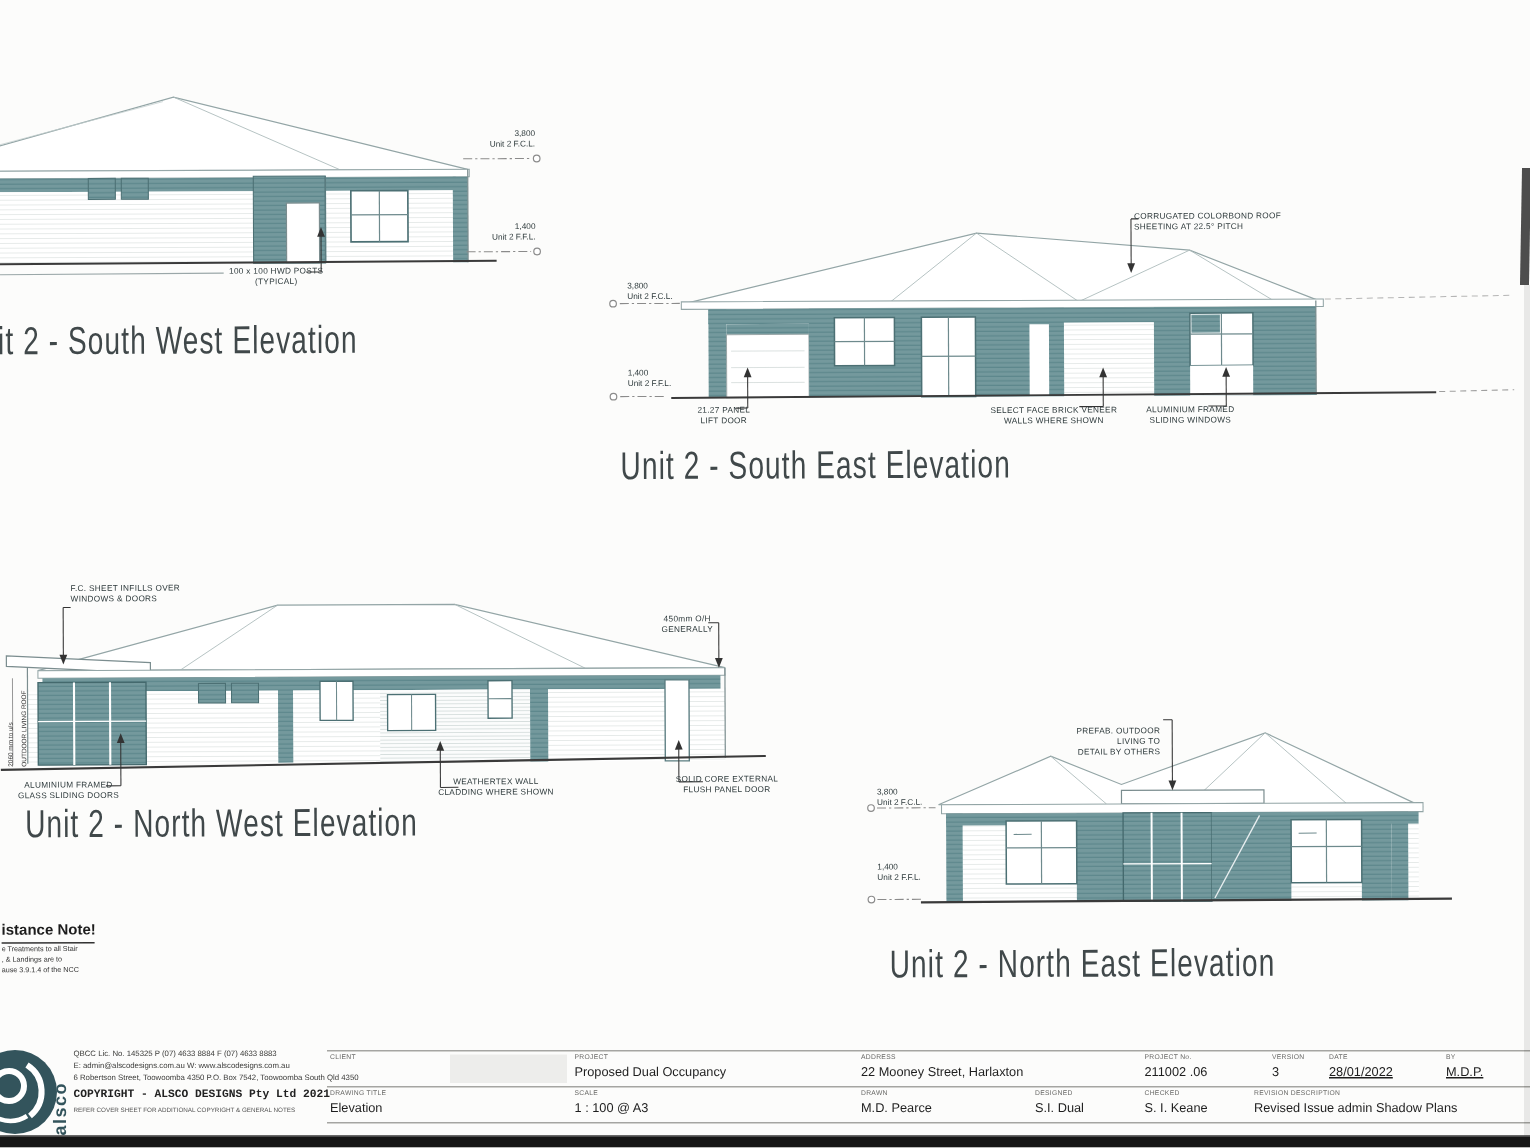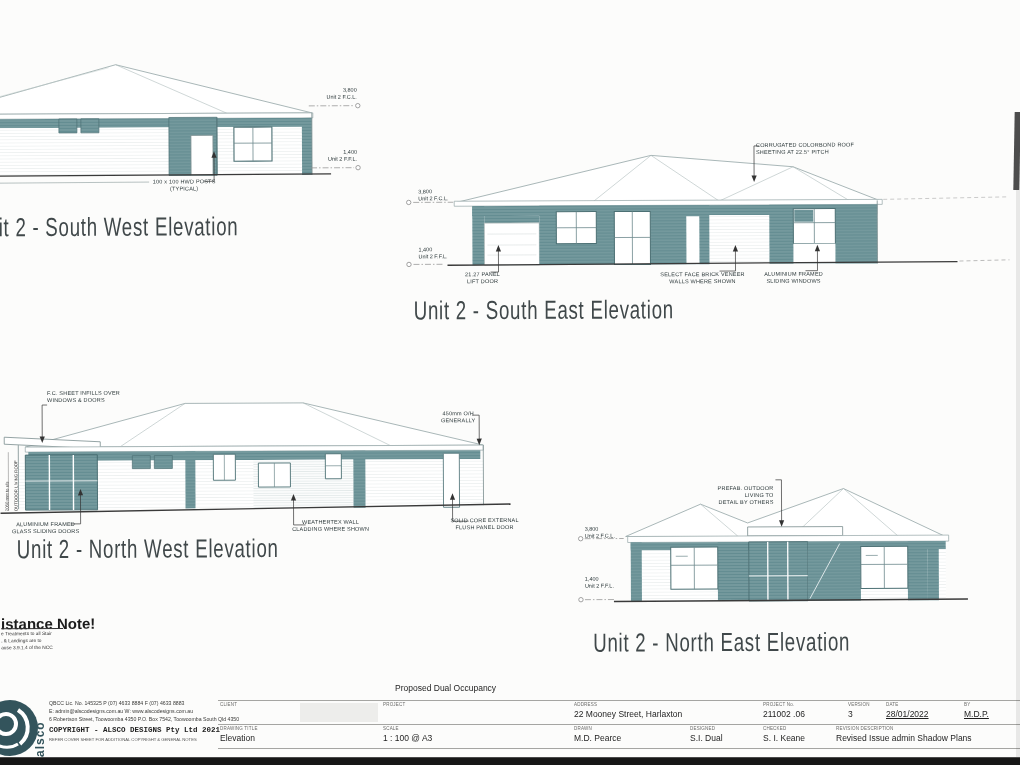--- a/index.html
+++ b/index.html
@@ -16,21 +16,21 @@
   .lvl{position:absolute;font-size:5.5px;line-height:1.25;color:#2e3a3c;white-space:pre-line;}
   .lvl-r{text-align:right;width:46px;}
   .etitle{position:absolute;font-size:26px;color:#40484a;white-space:nowrap;
           transform:scaleX(.72);transform-origin:left top;letter-spacing:1px;}
   .vtext{position:absolute;font-size:4.3px;color:#333;white-space:nowrap;
          transform:rotate(-90deg);transform-origin:left top;}
   .tb-line{position:absolute;height:1px;background:#a5a5a2;}
   .tb-label{position:absolute;font-size:4.5px;color:#6a6a68;letter-spacing:.2px;}
   .tb-value{position:absolute;font-size:8.5px;color:#1e1e1e;}
   .lg-line{position:absolute;font-size:5.2px;color:#3a3a38;white-space:nowrap;}
-  .note-head{position:absolute;font-size:15px;font-weight:bold;color:#1c1c1c;}
+  .note-head{position:absolute;font-size:10px;font-weight:bold;color:#1c1c1c;}
   .note-line{position:absolute;font-size:4.8px;color:#333;}
 </style>
 </head>
 <body>
 
 <div class="page">
 
   <div class="drawings">
 
     <svg style="left:0;top:58px;" width="372" height="150" viewBox="0 0 372 150">
@@ -302,21 +302,21 @@
 
   <div>
     <div class="tb-line" style="left:218px;top:700px;width:802px;"></div>
     <div class="tb-line" style="left:218px;top:724px;width:802px;"></div>
     <div class="tb-line" style="left:218px;top:748px;width:802px;"></div>
     <div style="position:absolute;left:300px;top:703px;width:78px;height:19px;background:#ededeb;"></div>
 
     <div class="tb-label" style="left:220px;top:702px;">CLIENT</div>
     <div class="tb-value" style="left:220px;top:709px;"></div>
     <div class="tb-label" style="left:383px;top:702px;">PROJECT</div>
-    <div class="tb-value" style="left:383px;top:683px;margin-left:12px;">Proposed Dual Occupancy</div>
+    <div class="tb-value" style="left:383px;top:709px;">Proposed Dual Occupancy</div>
     <div class="tb-label" style="left:574px;top:702px;">ADDRESS</div>
     <div class="tb-value" style="left:574px;top:709px;">22 Mooney Street, Harlaxton</div>
     <div class="tb-label" style="left:763px;top:702px;">PROJECT No.</div>
     <div class="tb-value" style="left:763px;top:709px;">211002 .06</div>
     <div class="tb-label" style="left:848px;top:702px;">VERSION</div>
     <div class="tb-value" style="left:848px;top:709px;">3</div>
     <div class="tb-label" style="left:886px;top:702px;">DATE</div>
     <div class="tb-value" style="left:886px;top:709px;text-decoration:underline;">28/01/2022</div>
     <div class="tb-label" style="left:964px;top:702px;">BY</div>
     <div class="tb-value" style="left:964px;top:709px;text-decoration:underline;">M.D.P.</div>

